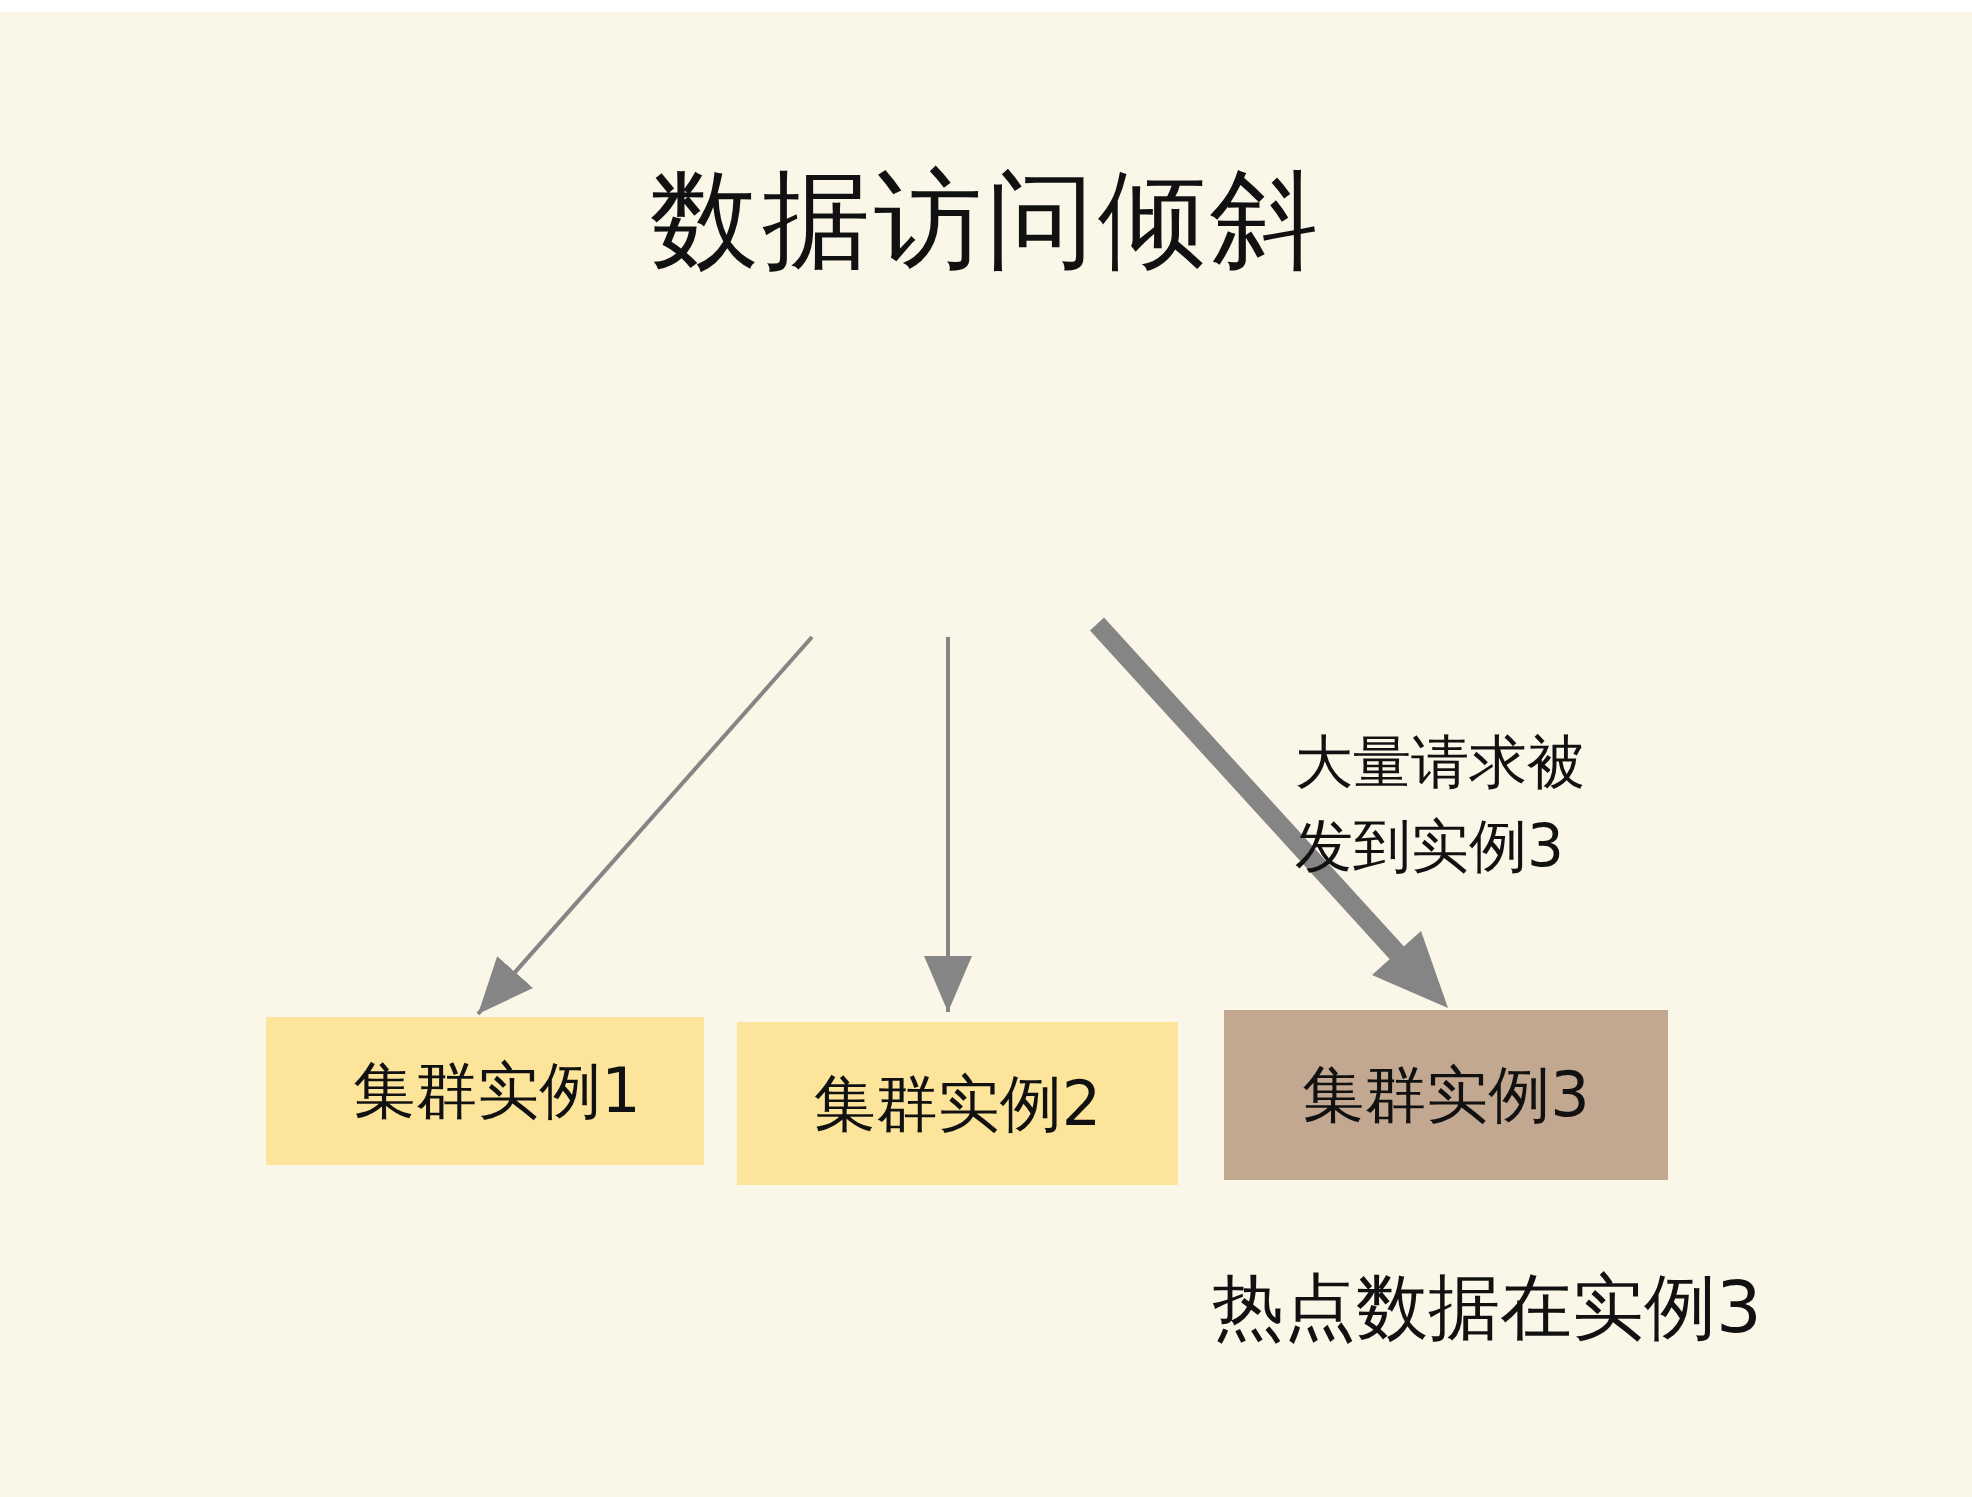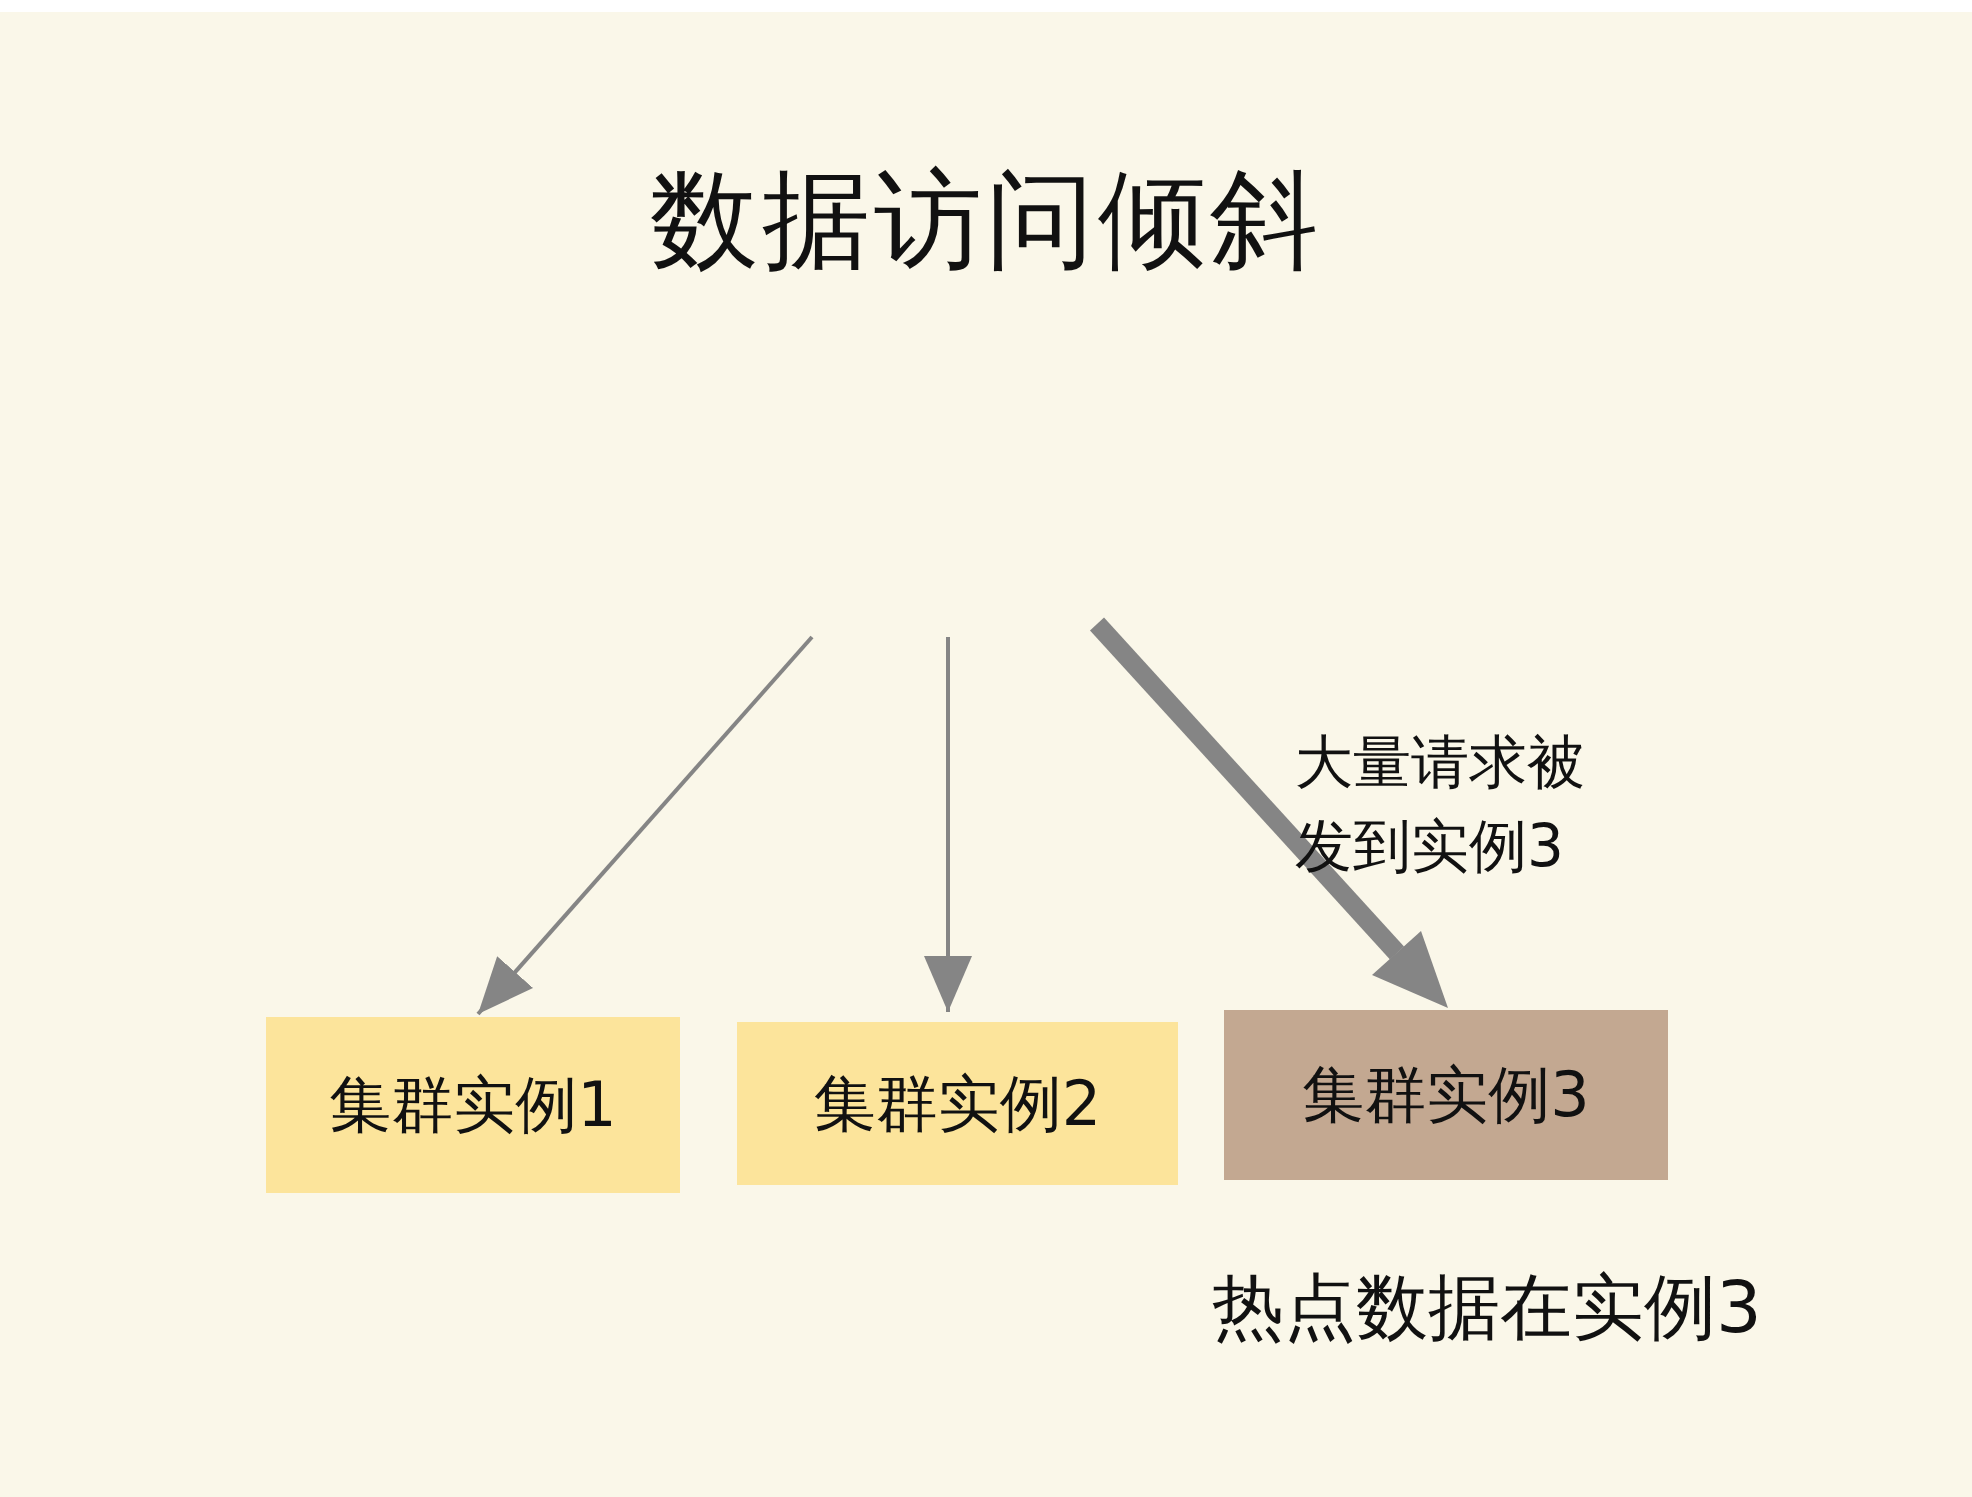--- a/index.html
+++ b/index.html
@@ -38,22 +38,23 @@
   }
   .client {
     left: 718px; top: 419px;
     width: 520px; height: 215px;
     background: var(--client-fill, #BEE5B9);
     font-size: 78px;
   }
   .inst { font-size: 62px; }
   .inst1 {
     left: 266px; top: 1017px;
-    width: 414px; height: 176px;
+    width: 414px; height: 148px;
     background: var(--inst-fill, #FCE49B);
+    padding-left: 24px;
   }
   .inst2 {
     left: 737px; top: 1022px;
     width: 441px; height: 163px;
     background: var(--inst-fill, #FCE49B);
     align-items: center;
   }
   .inst3 {
     left: 1224px; top: 1010px;
     width: 444px; height: 170px;

